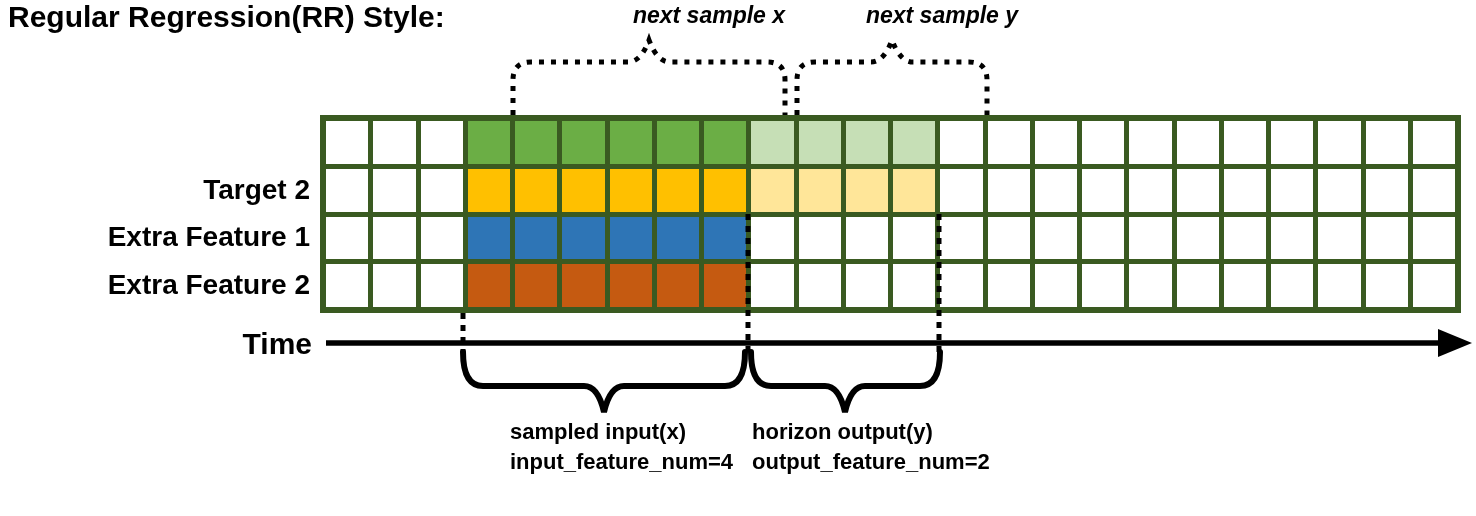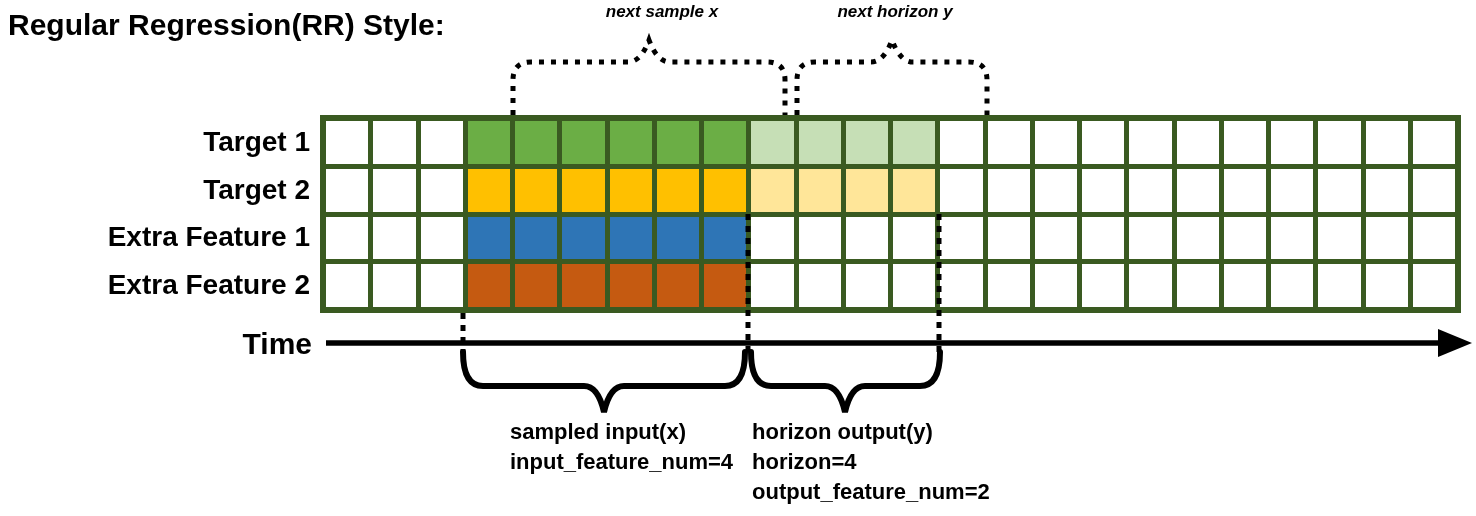--- a/index.html
+++ b/index.html
@@ -1,22 +1,22 @@
 <!DOCTYPE html>
 <html><head>
 <meta charset="utf-8">
 <style>
   html,body{margin:0;padding:0;background:#ffffff;}
   #canvas{
     position:relative;width:1476px;height:516px;overflow:hidden;
     font-family:"Liberation Sans",sans-serif;color:#000;background:#fff;
   }
   .abs{position:absolute;font-weight:bold;}
-  #title{left:8px;top:8px;font-size:30px;font-weight:700;letter-spacing:0px;}
-  .top-note{top:2px;font-size:17px;font-style:italic;font-weight:600;transform:translateX(-50%);white-space:nowrap;}
+  #title{left:8px;top:0px;font-size:30px;font-weight:700;letter-spacing:0px;}
+  .top-note{top:2px;font-size:23px;font-style:italic;font-weight:600;transform:translateX(-50%);white-space:nowrap;margin-left:47px;}
   .row-label{left:0;width:310px;text-align:right;font-size:28px;font-weight:700;height:48px;line-height:48px;white-space:nowrap;}
   #grid{
     left:320px;top:115px;width:1141px;height:198px;box-sizing:border-box;
     display:grid;grid-template-columns:repeat(24,1fr);grid-template-rows:repeat(4,1fr);
     gap:5px;padding:6px;
   }
   .cell{width:100%;height:100%;}
   #time-label{left:0;width:312px;text-align:right;top:326px;font-size:30px;font-weight:700;height:36px;line-height:36px;}
   .note-block{top:417px;font-size:22px;line-height:30px;white-space:nowrap;}
   #input-note{left:510px;}
@@ -24,23 +24,22 @@
   svg.overlay{position:absolute;left:0;top:0;pointer-events:none;}
 </style>
 </head>
 <body>
 
 <div id="canvas">
 
   <div id="title" class="abs">Regular Regression(RR) Style:</div>
 
   <div class="abs top-note" style="left:662px;">next sample x</div>
-  <div class="abs top-note" style="left:895px;">next horizon y</div>
+  <div class="abs top-note" style="left:895px;">next sample y</div>
 
-  <div class="abs row-label" style="top:118px;">Target 1</div>
   <div class="abs row-label" style="top:166px;">Target 2</div>
   <div class="abs row-label" style="top:213px;">Extra Feature 1</div>
   <div class="abs row-label" style="top:261px;">Extra Feature 2</div>
 
   <div id="grid" class="abs" style="background: rgb(58, 90, 33);">
       <div class="cell" style="background: rgb(255, 255, 255);"></div>
       <div class="cell" style="background: rgb(255, 255, 255);"></div>
       <div class="cell" style="background: rgb(255, 255, 255);"></div>
       <div class="cell" style="background: rgb(107, 174, 69);"></div>
       <div class="cell" style="background: rgb(107, 174, 69);"></div>
@@ -155,17 +154,16 @@
     <path d="M 751 352 Q 751 386 771 386 L 825 386 Q 839 386 845 412 Q 851 386 865 386 L 920 386 Q 940 386 940 352" fill="none" stroke="#000" stroke-width="6" stroke-linecap="round"></path>
   </svg>
 
   <div id="input-note" class="abs note-block">
     <div>sampled input(x)</div>
     <div>input_feature_num=4</div>
   </div>
 
   <div id="output-note" class="abs note-block">
     <div>horizon output(y)</div>
-    <div>horizon=4</div>
     <div>output_feature_num=2</div>
   </div>
 
 </div>
 
 </body></html>

